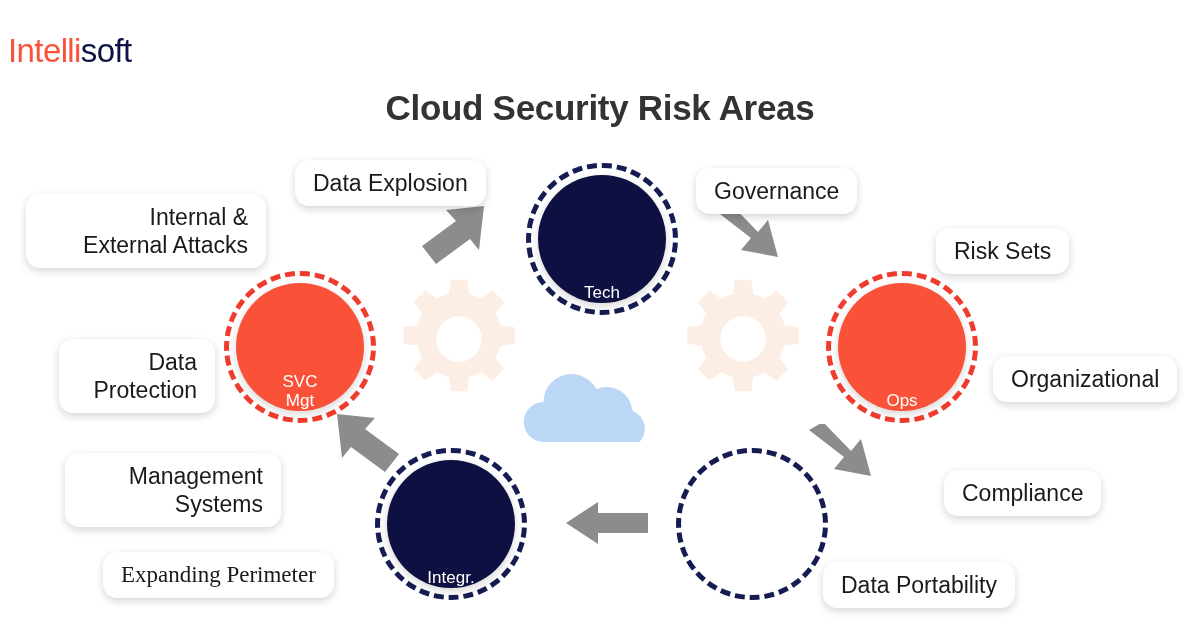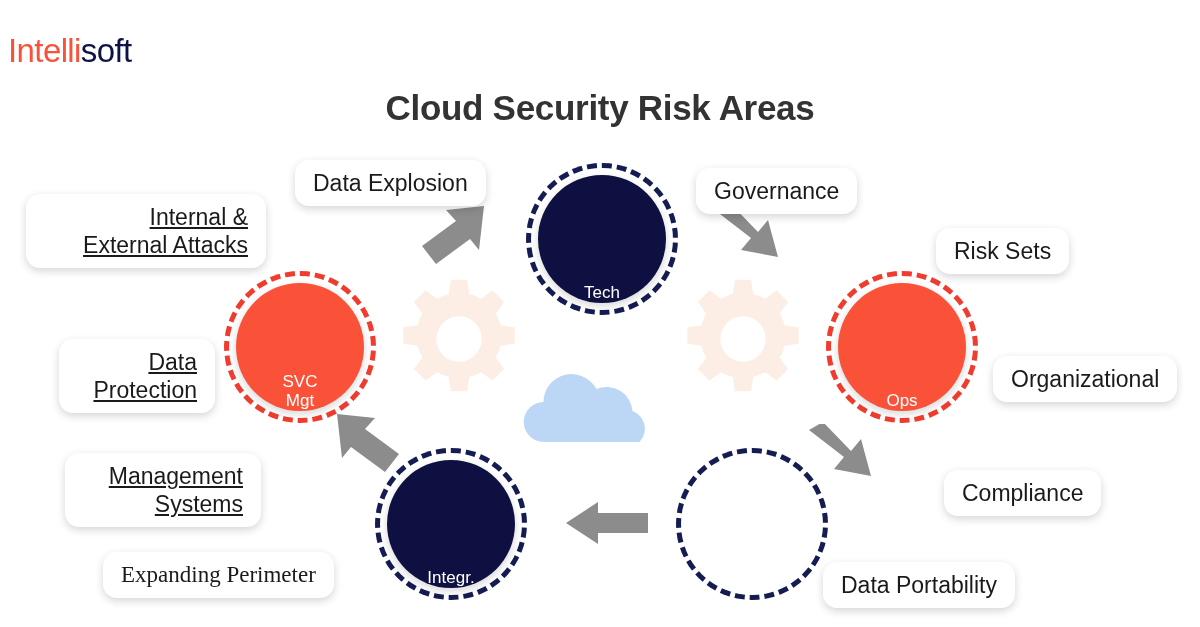--- a/index.html
+++ b/index.html
@@ -90,21 +90,21 @@
     background: #ffffff;
     border-radius: 14px;
     box-shadow: 0 3px 9px rgba(0,0,0,0.17);
     color: #1a1a1a;
     font-size: 23px;
     line-height: 1.22;
     padding: 9px 18px;
     white-space: nowrap;
     z-index: 6;
   }
-  .pill.two-line { white-space: normal; text-decoration: underline; }
+  .pill.two-line { white-space: normal; }
   .pill.align-right { text-align: right; }
 
   
   .arrow {
     position: absolute;
     z-index: 2;
   }
 </style>
 </head>
 <body>
@@ -185,21 +185,21 @@
 
   <div class="pill" style="left:936px; top:228px;">Risk Sets</div>
 
   <div class="pill two-line align-right" style="left:59px; top:339px; width:156px;">
     <span>Data</span><br>
     <span>Protection</span>
   </div>
 
   <div class="pill" style="left:993px; top:356px;">Organizational</div>
 
-  <div class="pill two-line align-right" style="left:65px; top:453px; width:196px;">
+  <div class="pill two-line align-right" style="left:65px; top:453px; width:216px;">
     <span>Management</span><br>
     <span>Systems</span>
   </div>
 
   <div class="pill" style="left:944px; top:470px;">Compliance</div>
 
   <div class="pill" style="left:103px; top:552px;font-family:Liberation Serif, serif;">Expanding Perimeter</div>
 
   <div class="pill" style="left:823px; top:562px;">Data Portability</div>
 

